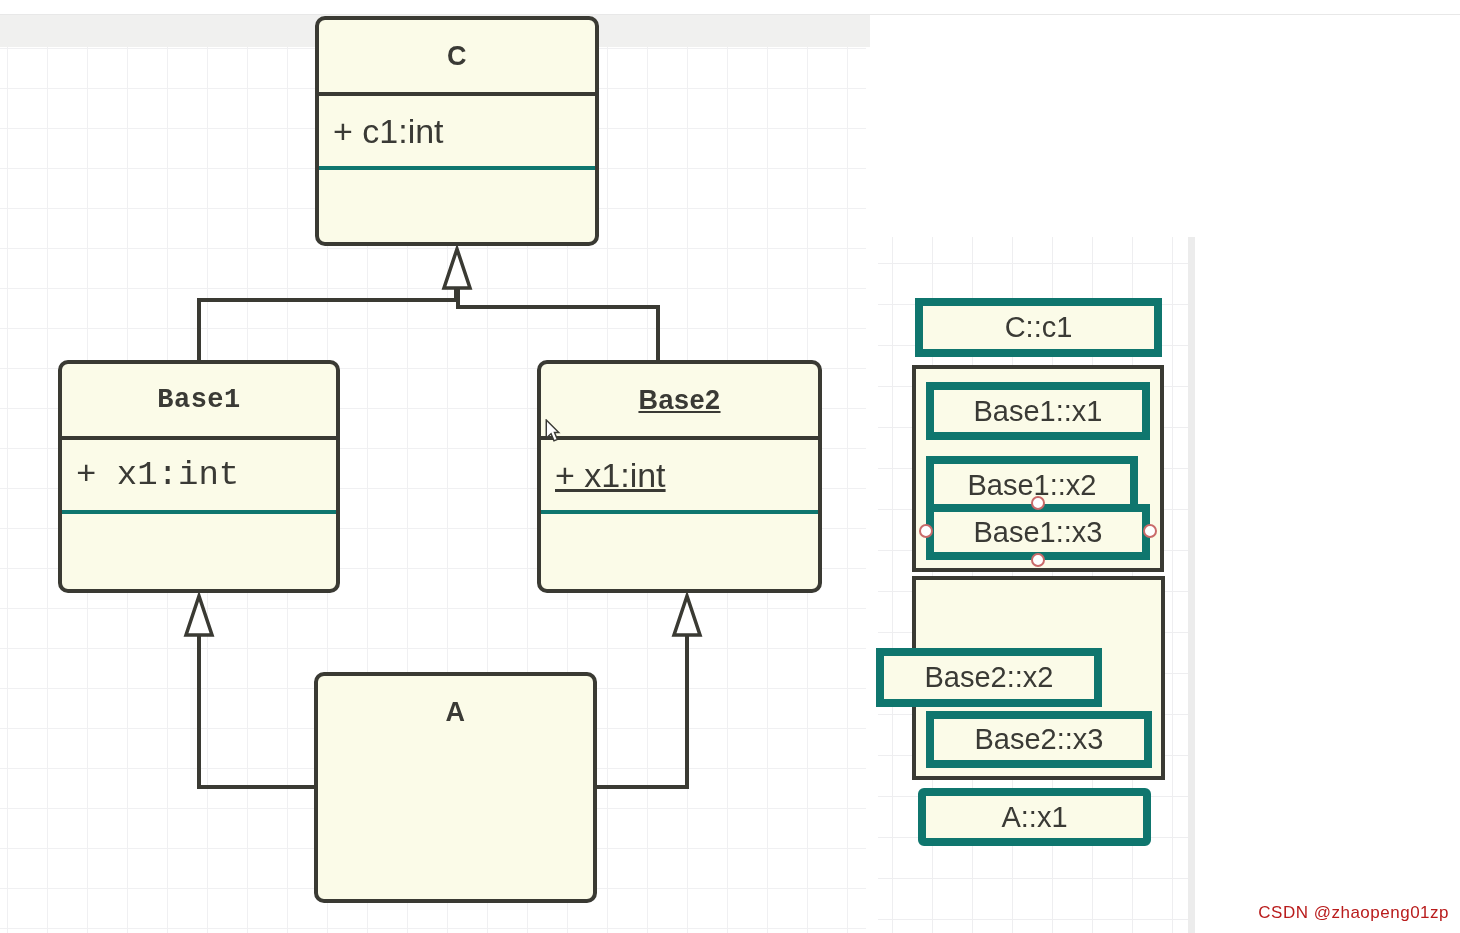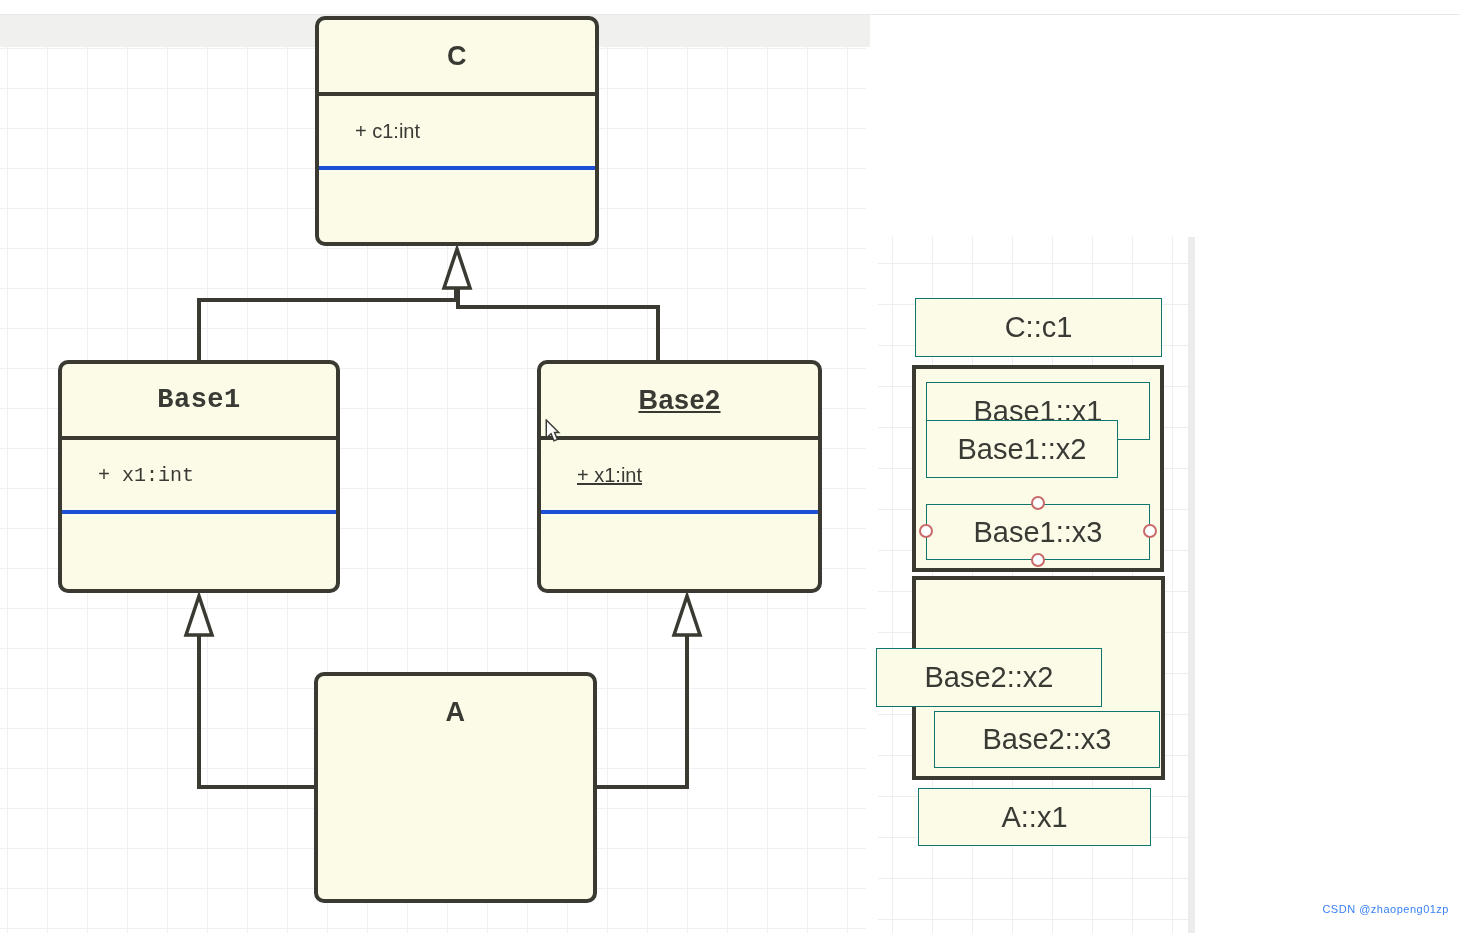--- a/index.html
+++ b/index.html
@@ -35,44 +35,44 @@
   .uml-class{
     position:absolute;box-sizing:border-box;
     background:#fbfbe8;border:4px solid #3a3a33;border-radius:10px;
     display:flex;flex-direction:column;
   }
   .uml-title{
     flex:0 0 72px;display:flex;align-items:center;justify-content:center;
     font-weight:bold;font-size:27px;letter-spacing:0.5px;
   }
   .uml-attrs{
-    flex:0 0 70px;border-top:4px solid #3a3a33;border-bottom:4px solid #1d4ed8;
-    display:flex;align-items:center;padding-left:36px;
-    font-size:20px;white-space:pre;
+    flex:0 0 70px;border-top:4px solid #3a3a33;border-bottom:4px solid #0f766e;
+    display:flex;align-items:center;padding-left:14px;
+    font-size:34px;white-space:pre;
   }
   .uml-ops{flex:1 1 auto;}
 
   .mem-cell{
     position:absolute;box-sizing:border-box;
-    background:#fbfbe8;border:1px solid #0f766e;
+    background:#fbfbe8;border:8px solid #0f766e;
     display:flex;align-items:center;justify-content:center;
     font-size:29px;
   }
   .mem-group{
     position:absolute;box-sizing:border-box;
     background:#fbfbe8;border:4px solid #3a3a33;
   }
   .handle{
     position:absolute;box-sizing:border-box;width:14px;height:14px;border-radius:50%;
     background:#ffffff;border:2.5px solid #c96a6a;
   }
   .cursor{position:absolute;left:543px;top:419px;width:18px;height:25px;}
   .watermark{
     position:absolute;right:11px;top:903px;
-    font-size:11px;color:#3b82f6;letter-spacing:0.5px;
+    font-size:17px;color:#b91c1c;letter-spacing:0.5px;
   }
 </style>
 </head>
 <body>
 
 <div class="screen">
 
   <div class="hairline"></div>
   <div class="toolbar-strip"></div>
   <div class="grid-left"></div>
@@ -109,28 +109,28 @@
 
   <div class="uml-class" style="left:314px;top:672px;width:283px;height:231px;">
     <div class="uml-title">A</div>
     <div class="uml-ops"></div>
   </div>
 
   <div class="mem-cell" style="left:915px;top:298px;width:247px;height:59px;">C::c1</div>
 
   <div class="mem-group" style="left:912px;top:365px;width:252px;height:207px;"></div>
   <div class="mem-cell" style="left:926px;top:382px;width:224px;height:58px;">Base1::x1</div>
-  <div class="mem-cell" style="left:926px;top:420px;width:192px;height:58px;">Base1::x2</div>
+  <div class="mem-cell" style="left:926px;top:456px;width:212px;height:58px;">Base1::x2</div>
   <div class="mem-cell" style="left:926px;top:504px;width:224px;height:56px;">Base1::x3</div>
 
   <div class="mem-group" style="left:912px;top:576px;width:253px;height:204px;"></div>
   <div class="mem-cell" style="left:876px;top:648px;width:226px;height:59px;">Base2::x2</div>
-  <div class="mem-cell" style="left:926px;top:711px;width:226px;height:57px;margin-left:8px;">Base2::x3</div>
+  <div class="mem-cell" style="left:926px;top:711px;width:226px;height:57px;">Base2::x3</div>
 
-  <div class="mem-cell" style="left:918px;top:788px;width:233px;height:58px;">A::x1</div>
+  <div class="mem-cell" style="left:918px;top:788px;width:233px;height:58px;border-radius:6px;">A::x1</div>
 
   <div class="handle" style="left:1031px;top:496px;"></div>
   <div class="handle" style="left:919px;top:524px;"></div>
   <div class="handle" style="left:1143px;top:524px;"></div>
   <div class="handle" style="left:1031px;top:553px;"></div>
 
   <svg class="cursor" viewBox="0 0 17 24">
     <path d="M3 1 L3 18.2 L7.6 14.2 L10.4 21 L13.7 19.6 L10.9 12.9 L15 12.9 Z" fill="#ffffff" stroke="#3a3a35" stroke-width="1.4"></path>
   </svg>
 

